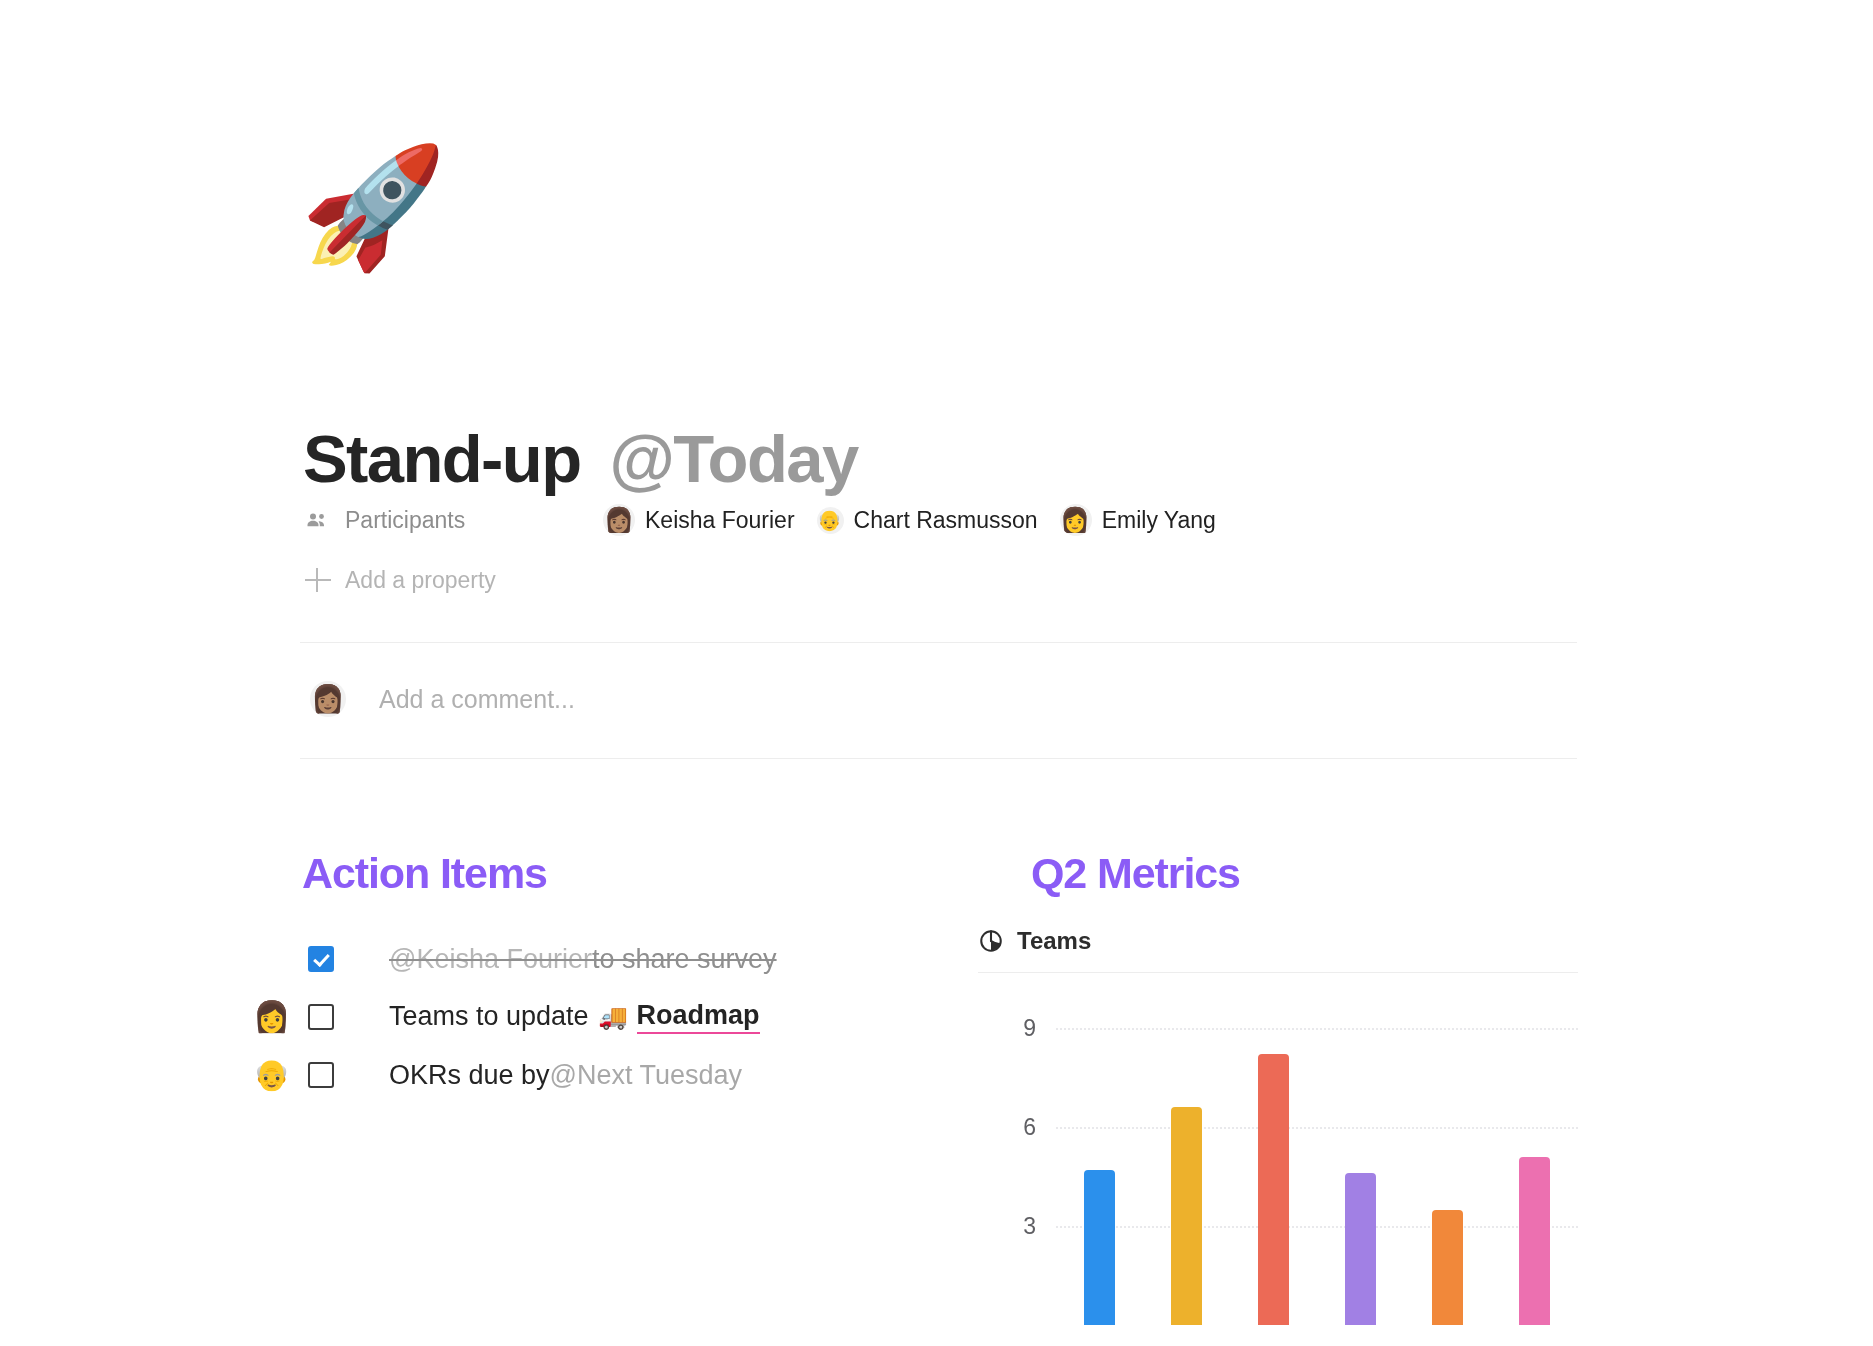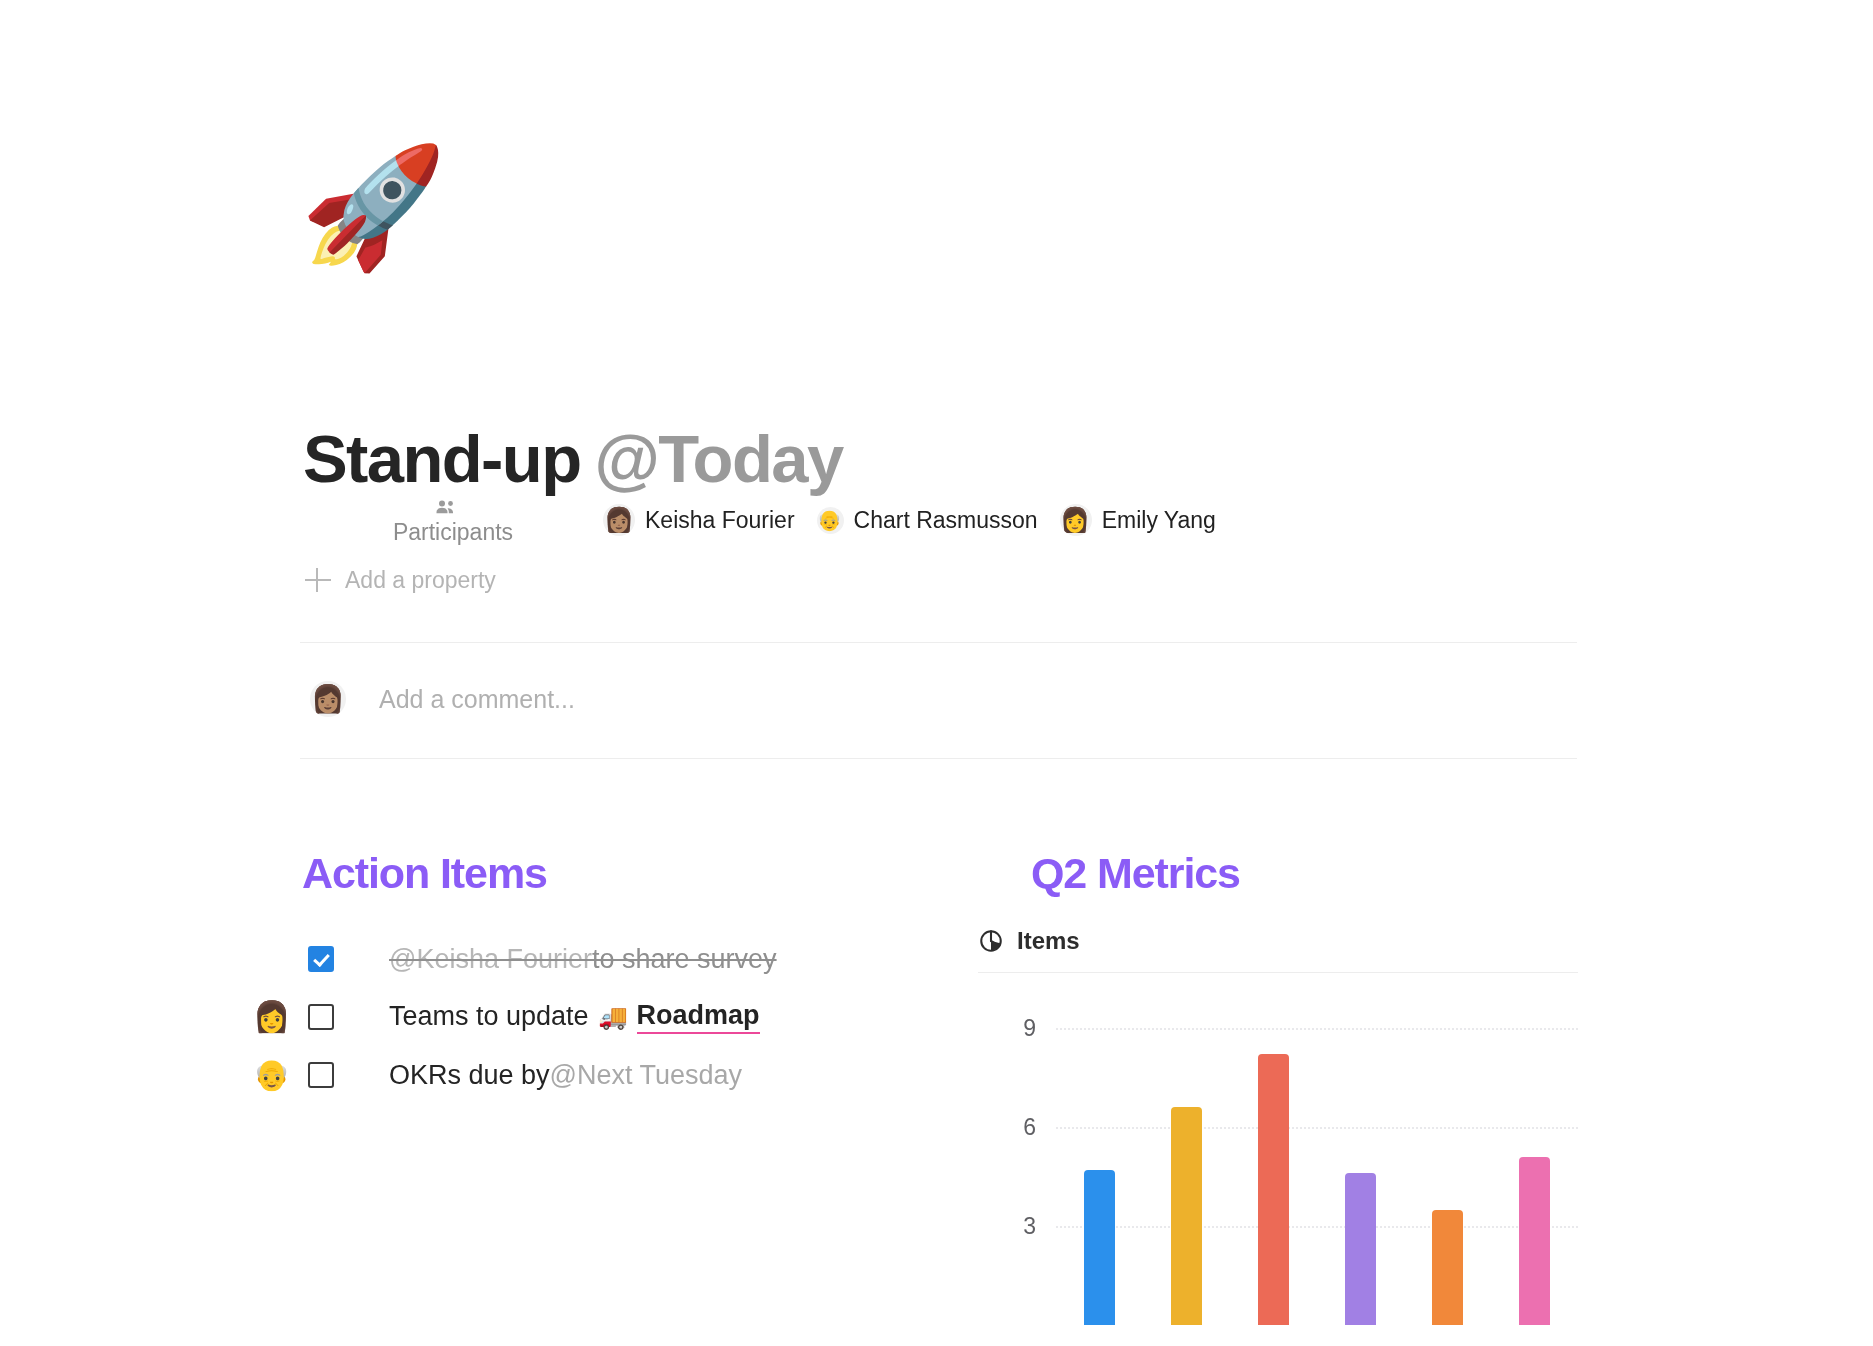--- a/index.html
+++ b/index.html
@@ -38,37 +38,36 @@
     position: absolute;
     left: 303px;
     top: 380px;
     font-size: 67px;
     font-weight: 700;
     letter-spacing: -1.6px;
     line-height: 1;
     white-space: nowrap;
   }
   .title-main { color: #252525; }
-  .title-mention { color: #9a9a9a; margin-left: 14px; }
+  .title-mention { color: #9a9a9a; margin-left: 29px; }
 
   
   .prop-row {
     position: absolute;
     display: flex;
     align-items: center;
     height: 40px;
   }
   #prop-participants { left: 303px; top: 500px; }
   .prop-label {
     display: flex;
     align-items: center;
     width: 300px;
     color: #8d8d8d;
     font-size: 23px;
-    flex-direction: column;
   }
   .prop-label .ico {
     width: 28px;
     height: 24px;
     margin-right: 14px;
     display: inline-flex;
     align-items: center;
     justify-content: center;
     color: #9b9b9b;
   }
@@ -425,21 +424,21 @@
     <div id="chart-tabbar">
       <span id="chart-tab">
         <span>
           <svg class="pie-ico" viewBox="0 0 24 24" fill="none" stroke="#2d2d2d" stroke-width="1.9" aria-hidden="true">
             <circle cx="12" cy="12" r="9"></circle>
             <path d="M12 12 L12 3" stroke-linecap="round"></path>
             <path d="M12 12 L19.6 16.3" stroke-linecap="round"></path>
             <path d="M12 12 L20.5 14 A9 9 0 0 1 12 21 Z" fill="#2d2d2d" stroke="none"></path>
           </svg>
         </span>
-        <span class="tab-label">Items</span>
+        <span class="tab-label">Teams</span>
       </span>
     </div>
 
     <div id="chart-area">
       <div id="gridlines">
           <div class="gridline" style="top: 33px;"></div>
           <div class="gridline" style="top: 132px;"></div>
           <div class="gridline" style="top: 231px;"></div>
         </div>
       <div id="yticks">

